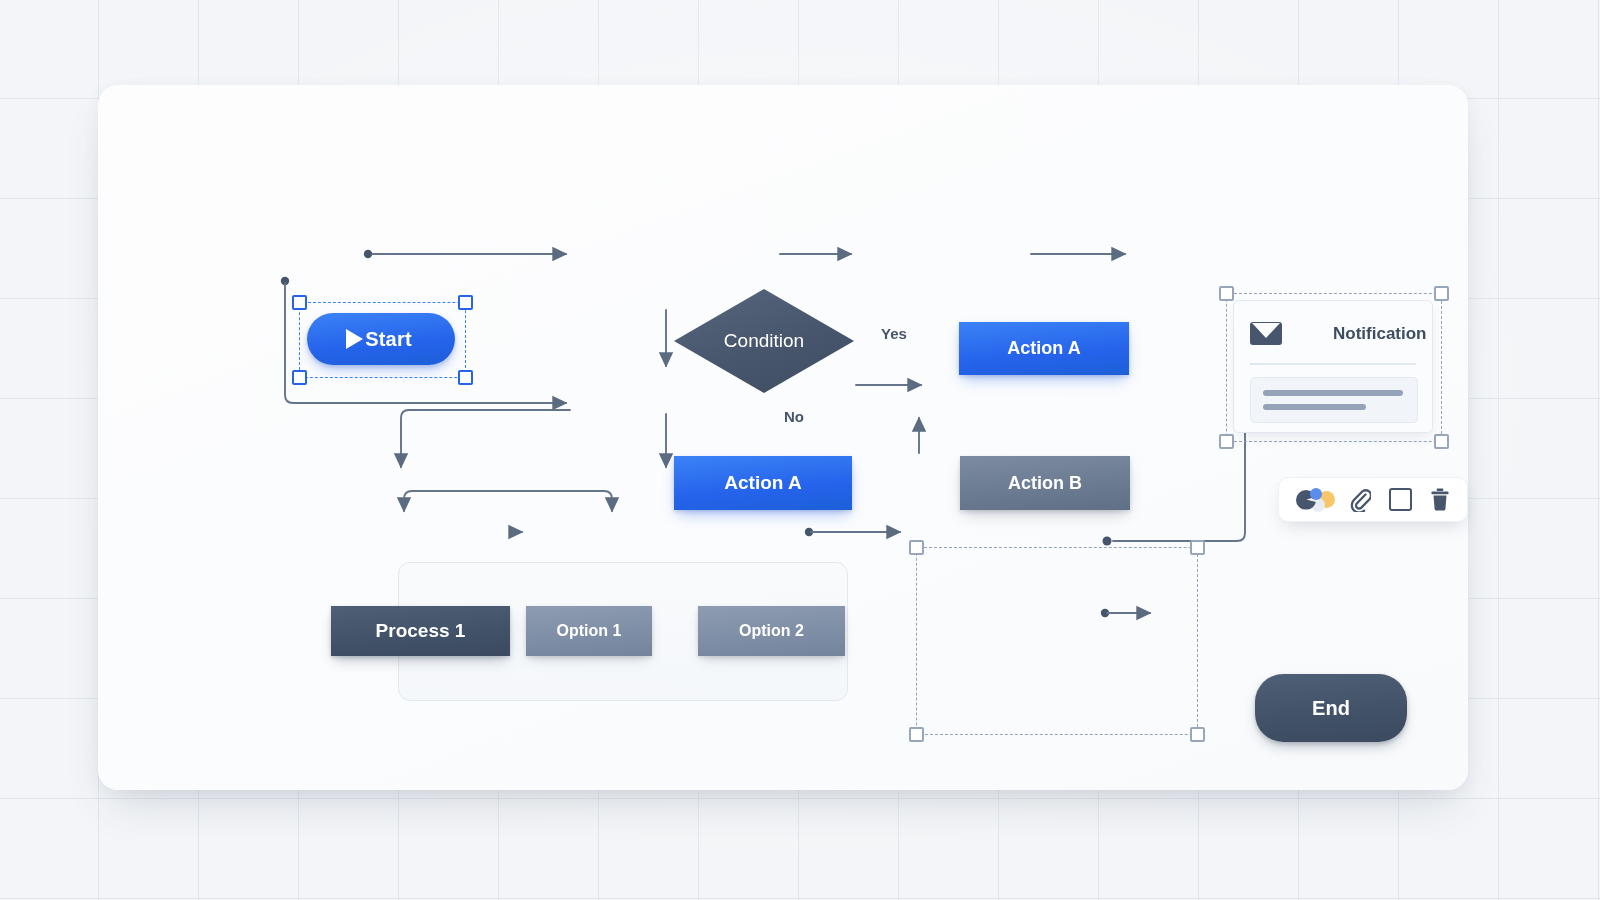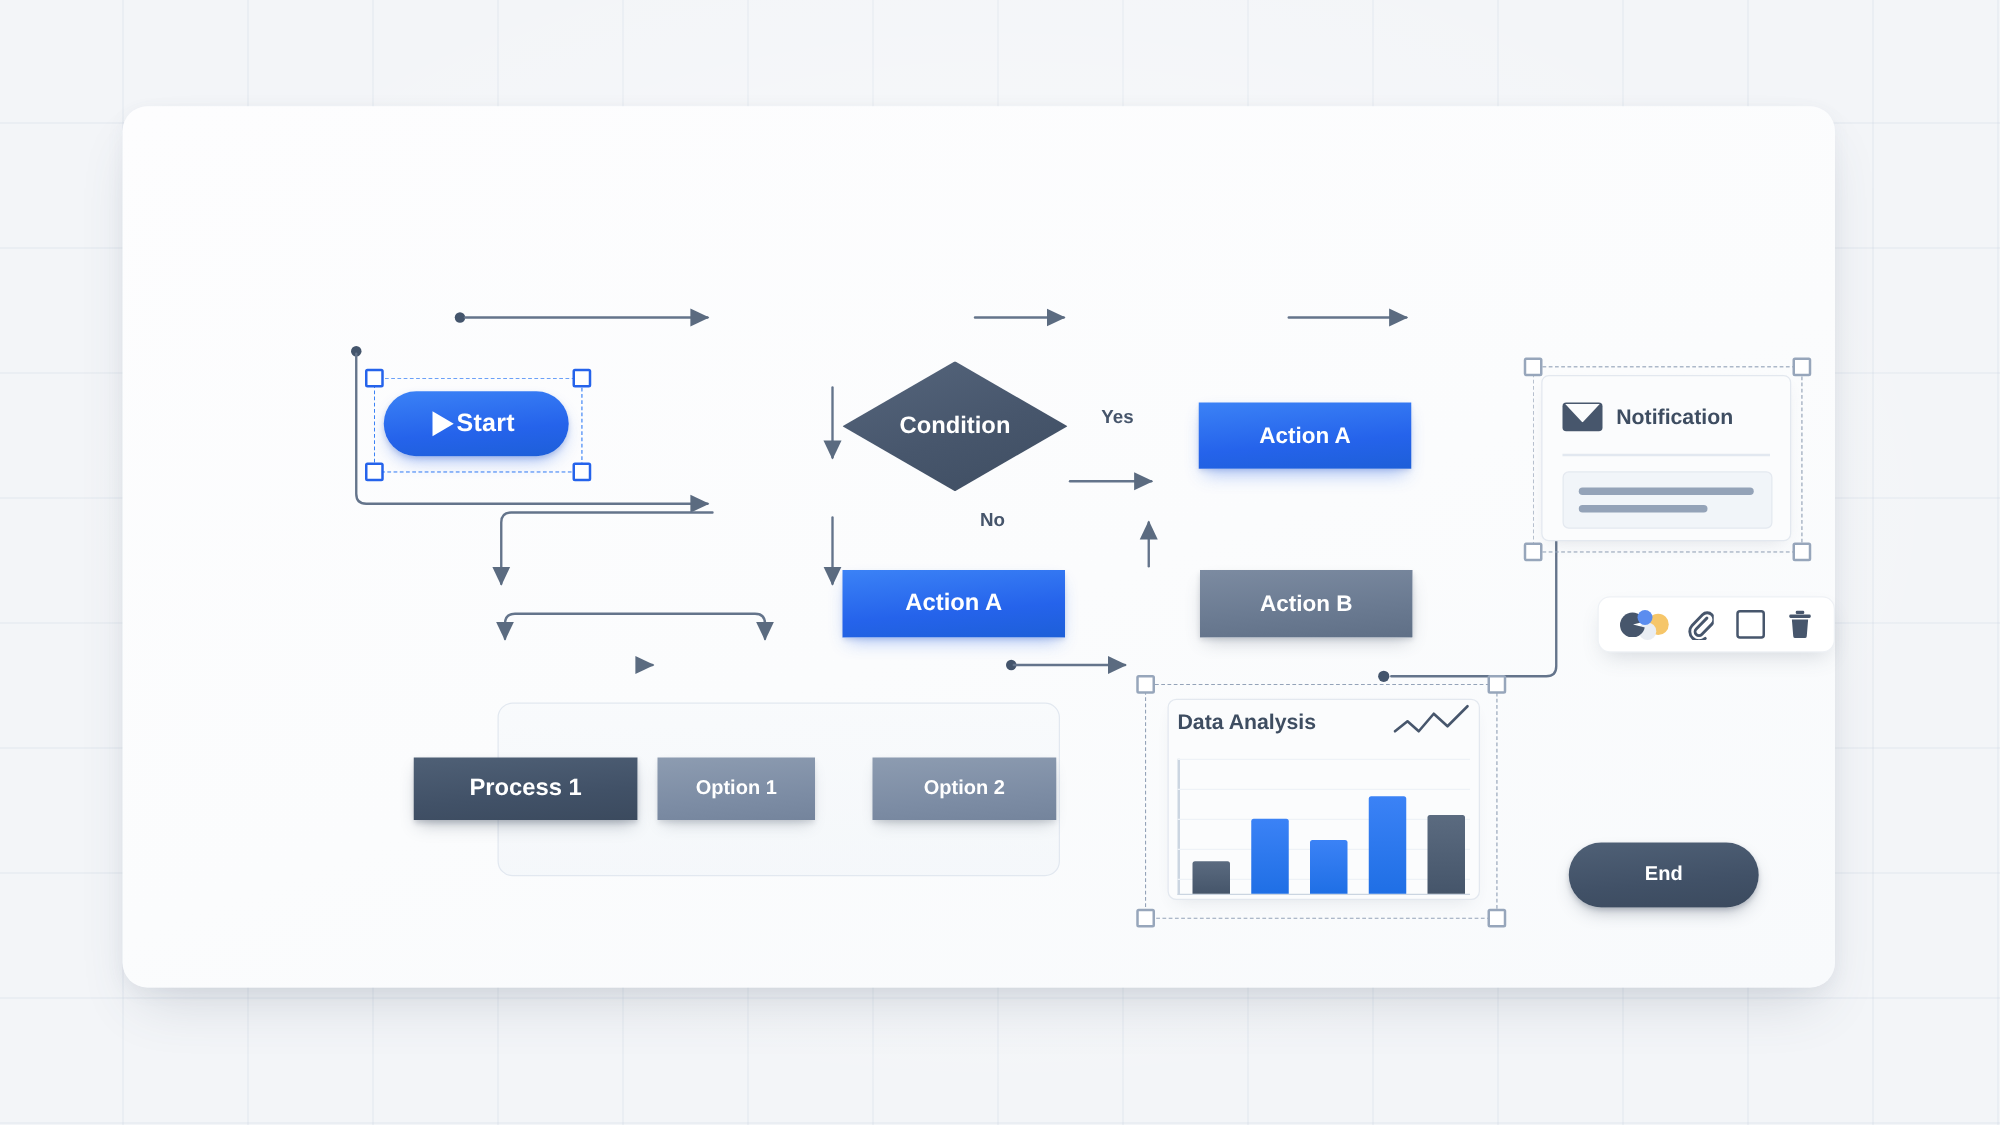--- a/index.html
+++ b/index.html
@@ -71,45 +71,45 @@
   .h-bl{left:-8px;bottom:-8px}.h-br{right:-8px;bottom:-8px}
 
   
   #node-condition{left:576px;top:204px;width:180px;height:104px;}
   #condition-shape{
     position:absolute;inset:0;
     background:linear-gradient(160deg,#56667d 0%,#47566c 55%,#3e4d61 100%);
     clip-path:polygon(50% 0,100% 50%,50% 100%,0 50%);
     filter:drop-shadow(0 8px 12px rgba(51,65,85,.30));
   }
-  #condition-label{position:relative;color:#fff;font-size:19px;font-weight:700;}
+  #condition-label{position:relative;color:#fff;font-size:19px;font-weight:400;}
 
   #node-action-a-top{left:861px;top:237px;width:170px;height:53px;font-size:18px;font-weight:700;}
   #node-action-a-mid{left:576px;top:371px;width:178px;height:54px;font-size:19px;font-weight:700;}
   #node-action-b{left:834px;top:371px;width:170px;height:54px;font-size:18px;font-weight:600;}
-  #node-end{left:1157px;top:589px;width:152px;height:52px;font-size:16px;font-weight:700;text-align:right;}
+  #node-end{left:1157px;top:589px;width:152px;height:68px;font-size:20px;font-weight:700;text-align:right;}
 
   
   #group-box{position:absolute;left:300px;top:477px;width:448px;height:137px;
              border:1.5px solid #e2e8f0;border-radius:12px;
              background:linear-gradient(180deg,rgba(248,250,252,.85),rgba(241,245,249,.6));}
   #node-process-1{left:233px;top:521px;width:179px;height:50px;font-size:19px;font-weight:700;}
   #node-option-1{left:428px;top:521px;width:126px;height:50px;font-size:16px;font-weight:600;}
   #node-option-2{left:560px;top:521px;width:147px;height:50px;font-size:16px;font-weight:600;margin-left:40px;}
 
   
   #notif-wrap{position:absolute;left:1135px;top:215px;width:200px;height:133px;}
   #notif-card{position:absolute;inset:0;background:#fbfcfd;border:1px solid #e3e8ef;
               border-radius:6px;box-shadow:0 6px 14px -6px rgba(71,85,105,.18);}
   #notif-head{position:absolute;left:17px;top:22px;display:flex;align-items:center;gap:11px;}
   #envelope-icon{width:32px;height:23px;position:relative;}
   #envelope-icon .body{position:absolute;inset:0;background:#47566c;border-radius:3px;}
   #envelope-icon .flap{position:absolute;left:2px;top:1px;width:28px;height:15px;
         background:#fbfcfd;clip-path:polygon(0 0,100% 0,50% 100%);}
-  #notif-title{font-size:17px;color:#3e4d61;font-weight:600;}
+  #notif-title{font-size:17px;color:#3e4d61;font-weight:600;margin-left:40px;}
   #notif-div{position:absolute;left:17px;top:63px;width:166px;height:1.5px;background:#e2e8f0;}
   #notif-box{position:absolute;left:17px;top:77px;width:166px;height:44px;
              background:#f1f5f9;border:1px solid #e4e9f0;border-radius:5px;}
   .notif-bar{position:absolute;height:6px;border-radius:3px;background:#94a3b8;}
   #notif-bar-1{left:12px;top:12px;width:140px;}
   #notif-bar-2{left:12px;top:26px;width:103px;}
 
   
   #chart-wrap{position:absolute;left:822px;top:466px;width:272px;height:177px;}
   #chart-card{position:absolute;inset:8px 8px 8px 14px;background:#fbfcfd;border:1px solid #e3e8ef;
@@ -289,44 +289,19 @@
     <div class="node rrect slate-light" id="node-option-2">
       <span>Option 2</span>
     </div>
 
     <div class="sel-gray" style="left:818px;top:462px;width:280px;height:186px;">
       <div class="handle g h-tl"></div>
       <div class="handle g h-tr"></div>
       <div class="handle g h-bl"></div>
       <div class="handle g h-br"></div>
     </div>
-    <div id="chart-wrap">
-      <div id="chart-card"></div>
-      <div id="chart-title">Data Analysis</div>
-      <svg id="spark-icon" viewBox="0 0 62 30" fill="none" stroke="#47566c" stroke-width="2.1" stroke-linecap="round" stroke-linejoin="round">
-        <path d="M2 22 L12 14 L21 22 L33 8 L44 18 L60 2"></path>
-      </svg>
-      <div id="chart-plot">
-        <div id="axis-y"></div>
-        <div id="axis-x"></div>
-        <div id="gridlines">
-            <div class="gridline" style="top: 0%;"></div>
-            <div class="gridline" style="top: 22%;"></div>
-            <div class="gridline" style="top: 44%;"></div>
-            <div class="gridline" style="top: 66%;"></div>
-            <div class="gridline" style="top: 88%;"></div>
-          </div>
-        <div id="bars">
-            <div class="bar g" style="height: 24%;"></div>
-            <div class="bar b" style="height: 55%;"></div>
-            <div class="bar b" style="height: 40%;"></div>
-            <div class="bar b" style="height: 72%;"></div>
-            <div class="bar g" style="height: 58%;"></div>
-          </div>
-      </div>
-    </div>
 
     <div class="node pill slate-dark" id="node-end">
       <span>End</span>
     </div>
 
   </div>
 </div>
 
 </body></html>

